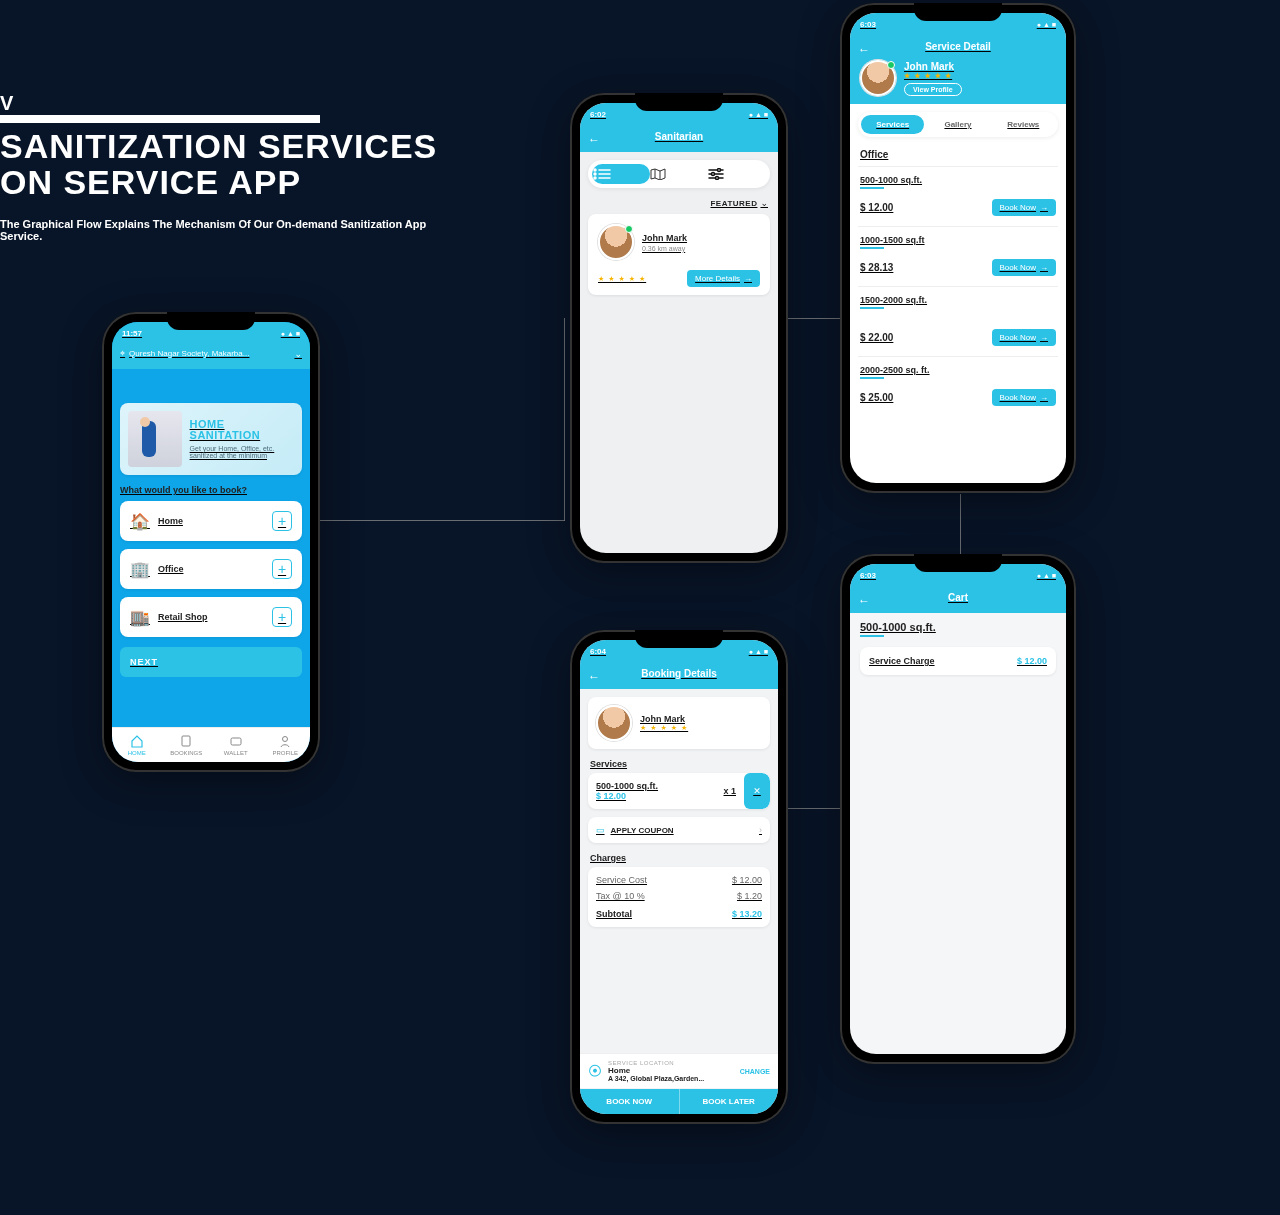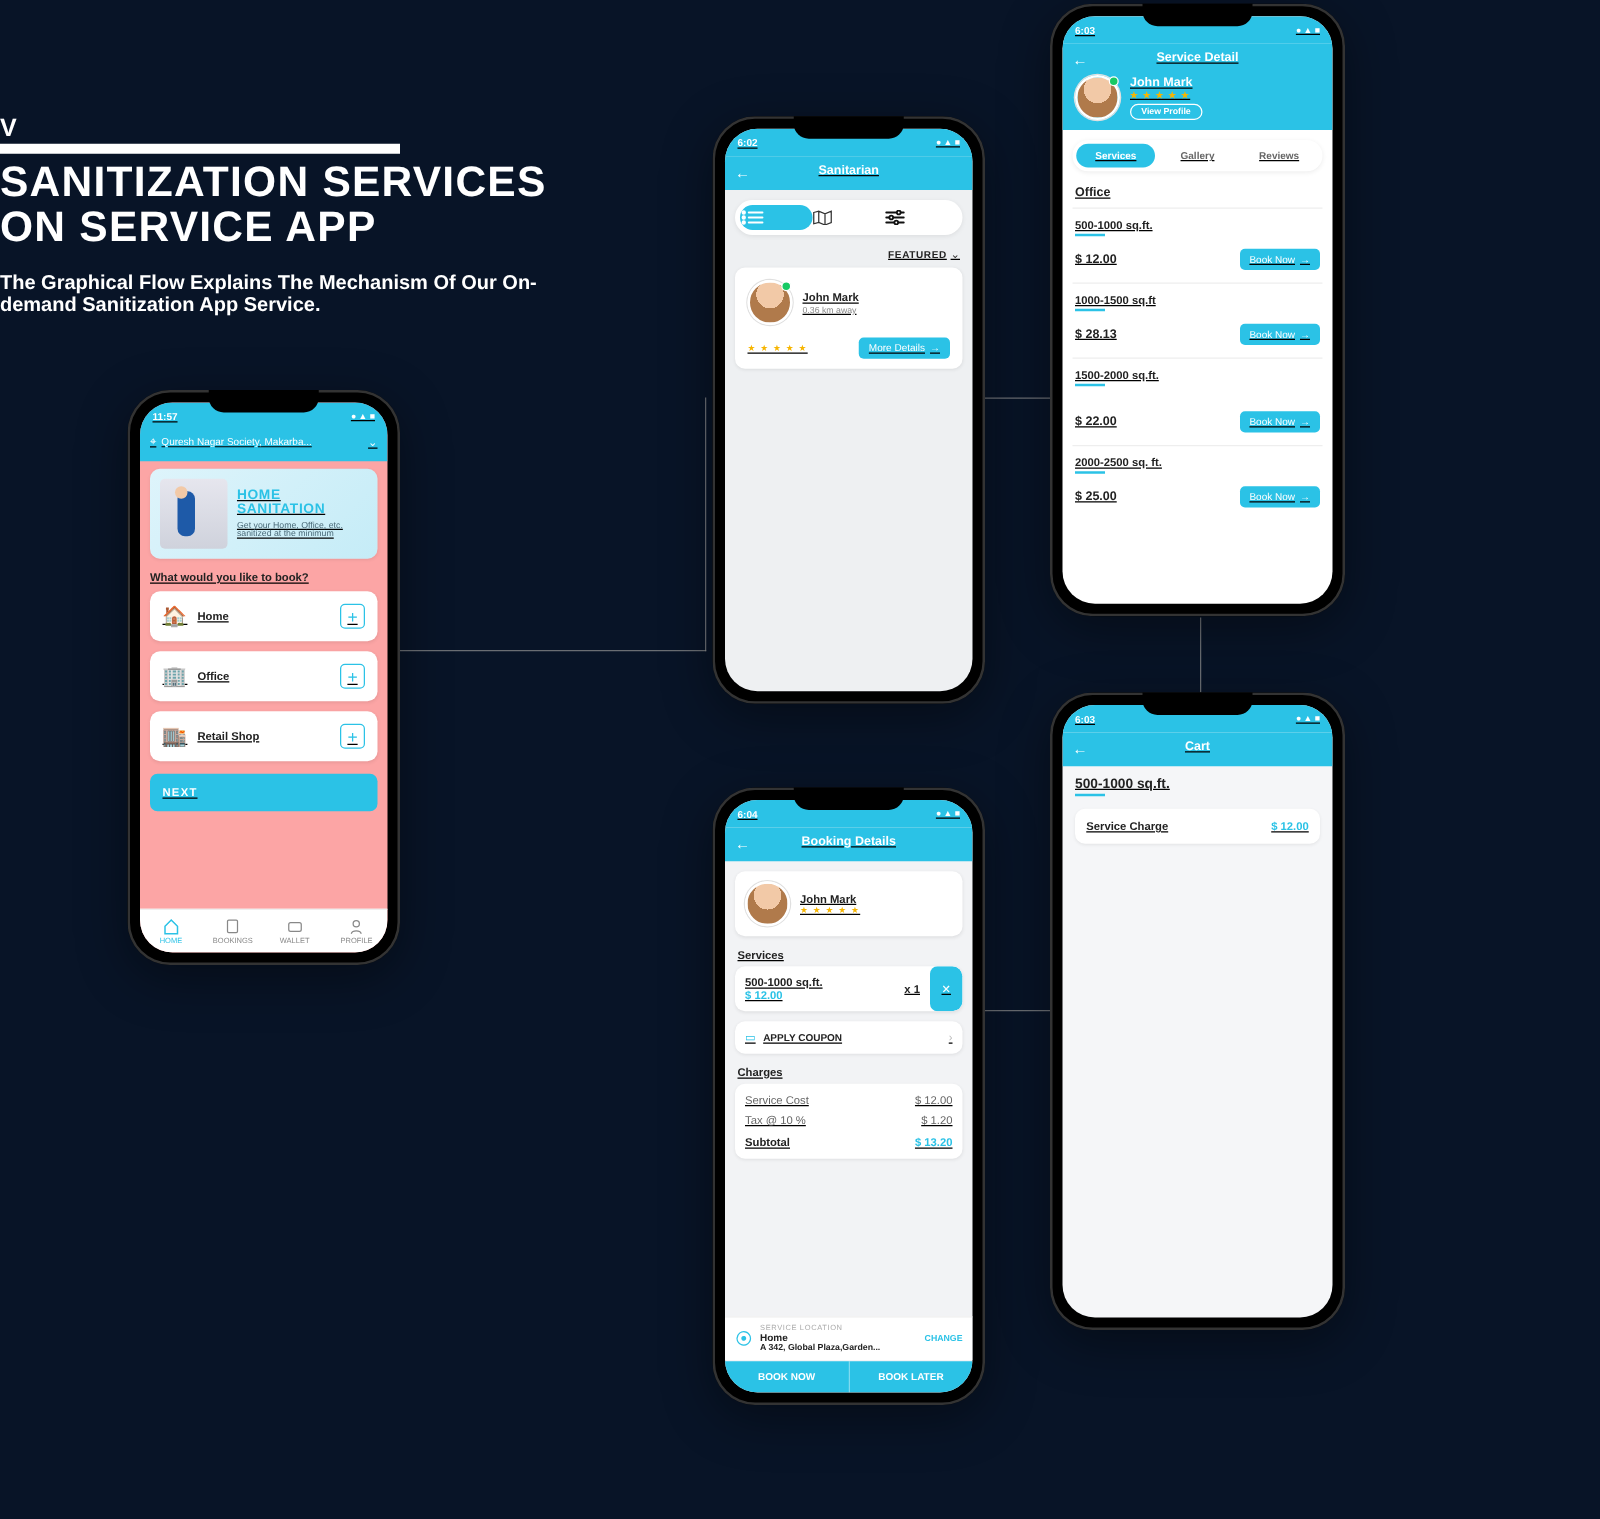--- a/index.html
+++ b/index.html
@@ -1,24 +1,24 @@
 <!DOCTYPE html>
 <html><head>
 <meta charset="utf-8">
 <style>
   * { box-sizing: border-box; margin: 0; padding: 0; font-family: -apple-system, BlinkMacSystemFont, "Segoe UI", Arial, sans-serif; }
   body { background: #081427; width: 1280px; height: 1215px; position: relative; overflow: hidden; }
 
   .headline { position: absolute; left: 0; top: 92px; color: #fff; }
   .headline .eyebrow-bar { width: 320px; height: 8px; background:#fff; margin-bottom: 6px; }
   .headline h1 { font-size: 34px; font-weight: 900; letter-spacing: 1px; line-height: 1.05; }
-  .headline p { margin-top: 18px; font-size: 16px; font-weight: 600; max-width: 430px; }
+  .headline p { margin-top: 18px; font-size: 11px; font-weight: 600; max-width: 430px; }
 
   .phone { position:absolute; width:218px; height:460px; background:#000; border-radius:34px; padding:10px; box-shadow: 0 0 0 2px #333 inset, 0 10px 40px rgba(0,0,0,.4); text-decoration: underline; }
-  .screen { width:100%; height:100%; background:#fca5a5; border-radius:26px; overflow:hidden; position:relative; font-size:9px; color:#222; }
+  .screen { width:100%; height:100%; background:#0ea5e9; border-radius:26px; overflow:hidden; position:relative; font-size:9px; color:#222; }
   .notch { position:absolute; top:0; left:50%; transform:translateX(-50%); width:88px; height:18px; background:#000; border-bottom-left-radius:12px; border-bottom-right-radius:12px; z-index:5;}
   .status { height:22px; background:#2bc2e6; display:flex; justify-content:space-between; align-items:center; padding:0 10px; color:#fff; font-size:8px; font-weight:600; }
   .hdr { background:#2bc2e6; color:#fff; text-align:center; padding:6px 8px 10px; font-size:10px; font-weight:600; position:relative; }
   .hdr .back{ position:absolute; left:8px; top:6px; font-size:12px;}
   .cyan{ color:#2bc2e6;}
   .bcy{ background:#2bc2e6;}
   .btn{ background:#2bc2e6; color:#fff; border-radius:4px; font-size:8px; padding:4px 8px; display:inline-flex; align-items:center; gap:4px;}
   .card{ background:#fff; border-radius:8px; box-shadow:0 1px 3px rgba(0,0,0,.08);}
   .under{ height:2px; width:24px; background:#2bc2e6; margin-top:2px;}
   .stars{ color:#f7b500; font-size:7px; letter-spacing:1px;}
@@ -76,21 +76,21 @@
     <span class="sig">● ▲ ■</span>
   </div>
   <div class="bcy" style="padding:4px 8px 10px;">
     <div class="row" style="color:#fff; gap:4px;">
       <span>⌖</span>
       <span class="grow" style="font-size:8px; white-space:nowrap; overflow:hidden;">Quresh Nagar Society, Makarba...</span>
       <span>⌄</span>
     </div>
   </div>
   <div style="padding:6px 8px;">
-    <div class="card row" style="padding:8px; gap:8px; background:linear-gradient(135deg,#def4fb,#c5ecf7);">
+    <div class="card row" style="padding:8px; gap:8px; background:linear-gradient(135deg,#def4fb,#c5ecf7);margin-top:28px;">
       <div style="width:56px;height:56px;background:linear-gradient(#e6e6ee,#cfd2dc);border-radius:4px; position:relative;">
         <div style="position:absolute;left:14px;top:10px;width:14px;height:36px;background:#1e5aa8;border-radius:6px;"></div>
         <div style="position:absolute;left:12px;top:6px;width:10px;height:10px;border-radius:50%;background:#f2c9a7;"></div>
       </div>
       <div>
         <div class="cyan" style="font-weight:900; font-size:11px; letter-spacing:.5px; line-height:1;">HOME SANITATION</div>
         <div style="font-size:7px; color:#4a6a78; margin-top:4px; max-width:96px;">Get your Home, Office, etc. sanitized at the minimum</div>
       </div>
     </div>
     <div style="font-weight:700; font-size:9px; margin:10px 0 6px;">What would you like to book?</div>

